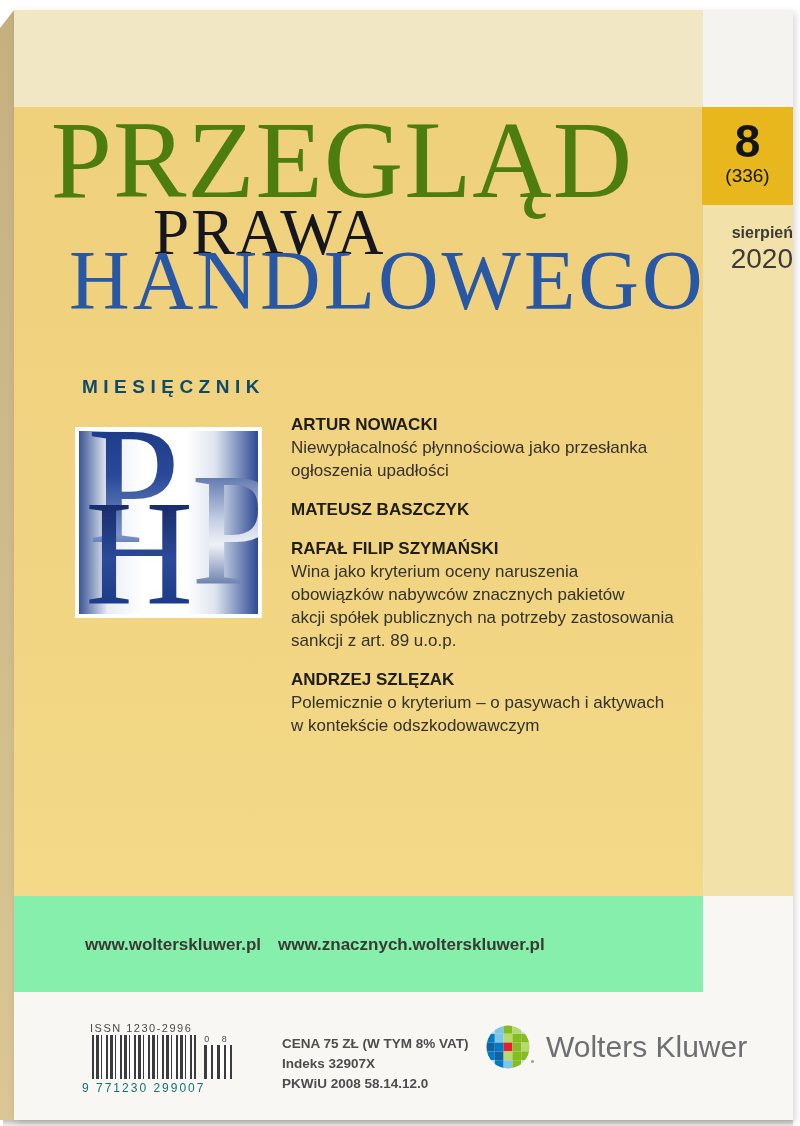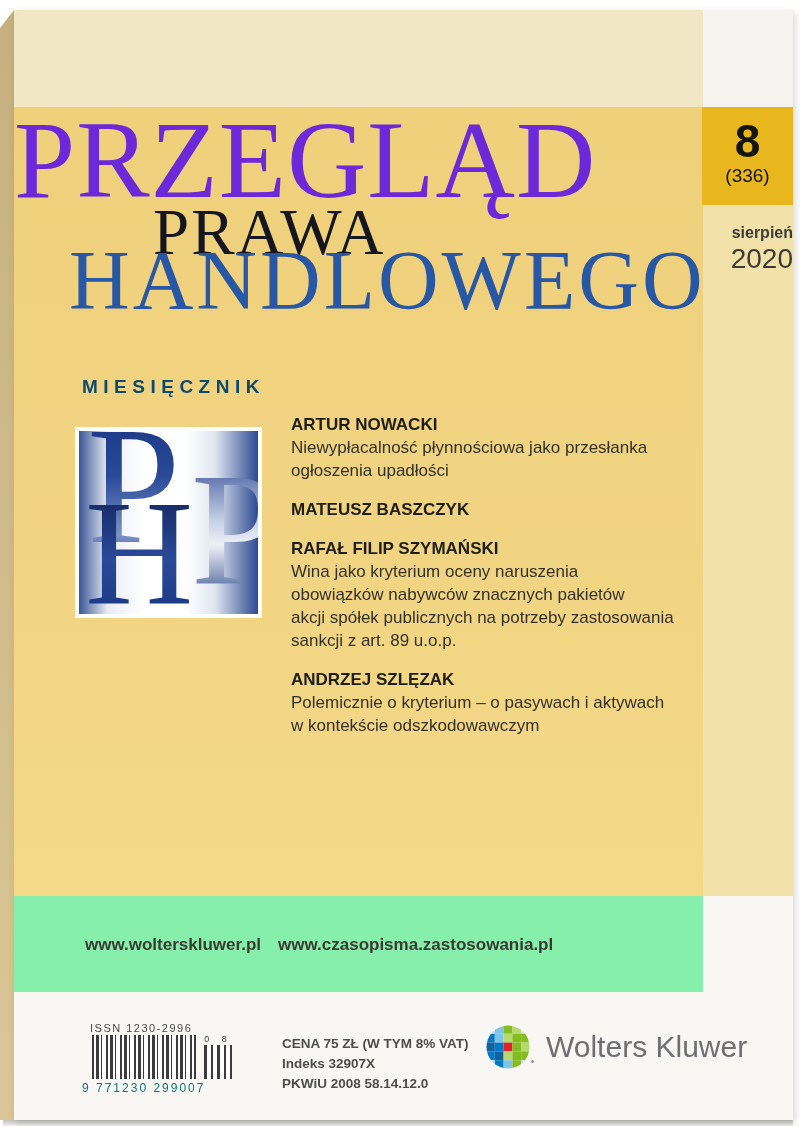--- a/index.html
+++ b/index.html
@@ -29,23 +29,23 @@
   .issue-number{font-family:"Liberation Sans","DejaVu Sans",sans-serif;font-weight:bold;
                 font-size:46px;line-height:50px;margin-top:9px;}
   .issue-series{font-family:"Liberation Sans","DejaVu Sans",sans-serif;font-size:19px;line-height:20px;}
   .issue-date{position:absolute;left:689px;top:195px;width:90px;text-align:right;
               color:#3c3b35;}
   .issue-month{font-family:"Liberation Sans","DejaVu Sans",sans-serif;font-weight:bold;
                font-size:16px;line-height:18px;margin-top:19px;}
   .issue-year{font-family:"Liberation Sans","DejaVu Sans",sans-serif;font-size:28px;line-height:30px;margin-top:2px;}
 
   
-  .title-1{position:absolute;left:0;top:95px;width:656px;text-align:left;
+  .title-1{position:absolute;left:0;top:95px;width:656px;text-align:center;
            font-family:"Liberation Serif","DejaVu Serif",serif;font-size:110px;line-height:1;
-           letter-spacing:1px;color:#6d28d9;white-space:nowrap;}
+           letter-spacing:1px;color:#4d7c0f;white-space:nowrap;}
   .title-2{position:absolute;left:139px;top:190px;
            font-family:"Liberation Serif","DejaVu Serif",serif;font-size:65px;line-height:1;
            letter-spacing:2px;color:#16161f;white-space:nowrap;}
   .title-3{position:absolute;left:55px;top:229px;
            font-family:"Liberation Serif","DejaVu Serif",serif;font-size:84px;line-height:1;
            letter-spacing:3px;color:#2857a5;white-space:nowrap;}
   .subtitle{position:absolute;left:68px;top:366px;
             font-family:"Liberation Sans","DejaVu Sans",sans-serif;font-weight:bold;
             font-size:19px;letter-spacing:5.5px;color:#0c4a6e;}
 
@@ -153,21 +153,21 @@
         </div>
         <div class="article">
           <div class="article-author">ANDRZEJ SZLĘZAK</div>
           <div class="article-title">Polemicznie o kryterium – o pasywach i aktywach
 w kontekście odszkodowawczym</div>
         </div>
       </div>
 
     <div class="url-band">
       <span class="url url-left">www.wolterskluwer.pl</span>
-      <span class="url url-right">www.czasopisma.zastosowania.pl</span>
+      <span class="url url-right">www.znacznych.wolterskluwer.pl</span>
     </div>
 
     <div class="footer">
       <div class="barcode">
         <div class="issn">ISSN 1230-2996</div>
         <div class="bars-row">
           <div class="bars-main"></div>
           <div class="addon">
             <div class="addon-label">0 8</div>
             <div class="bars-addon"></div>

